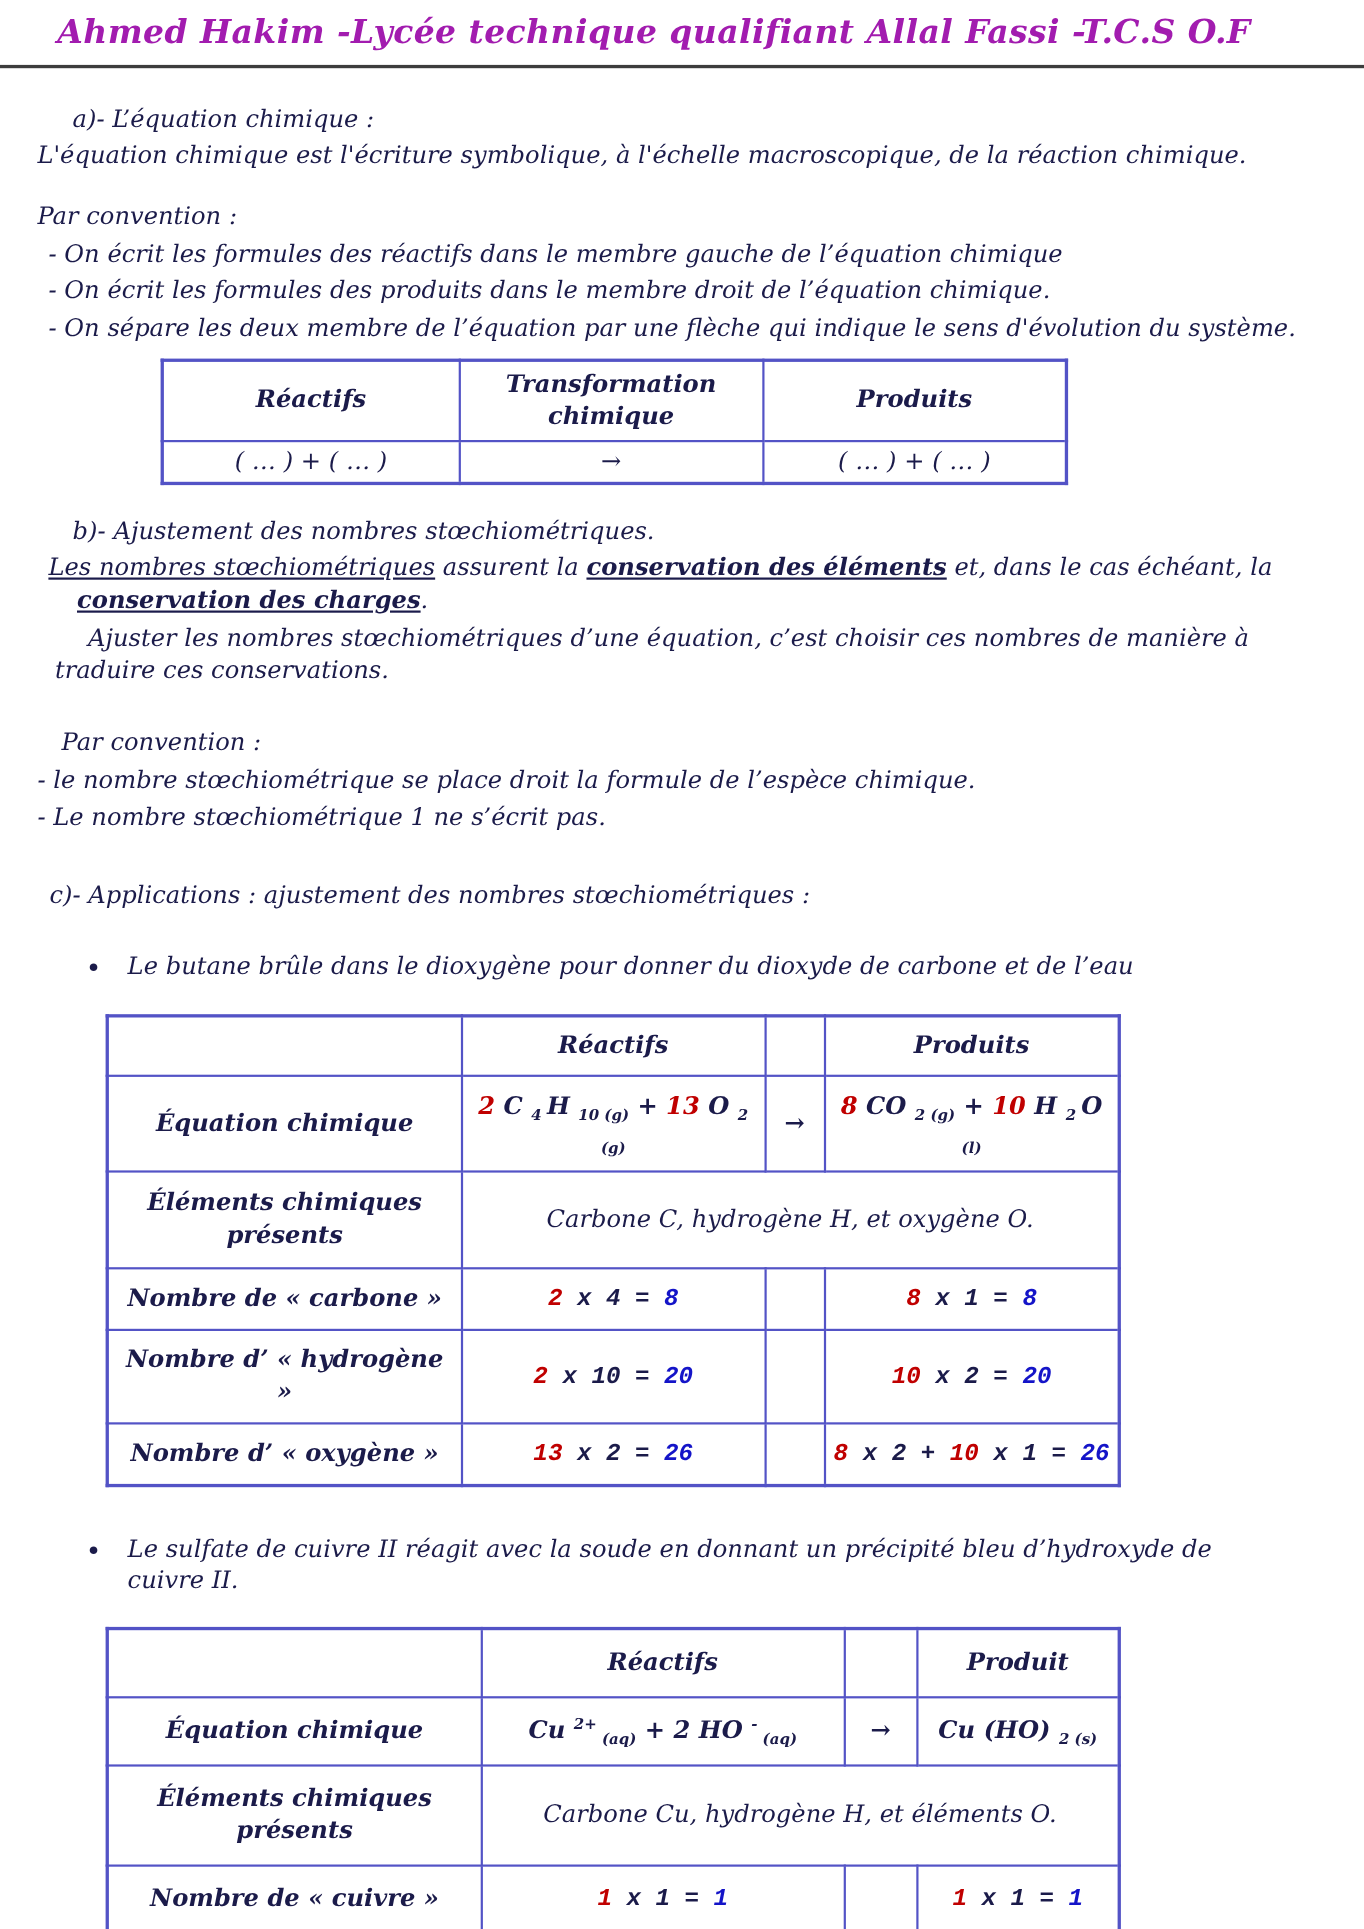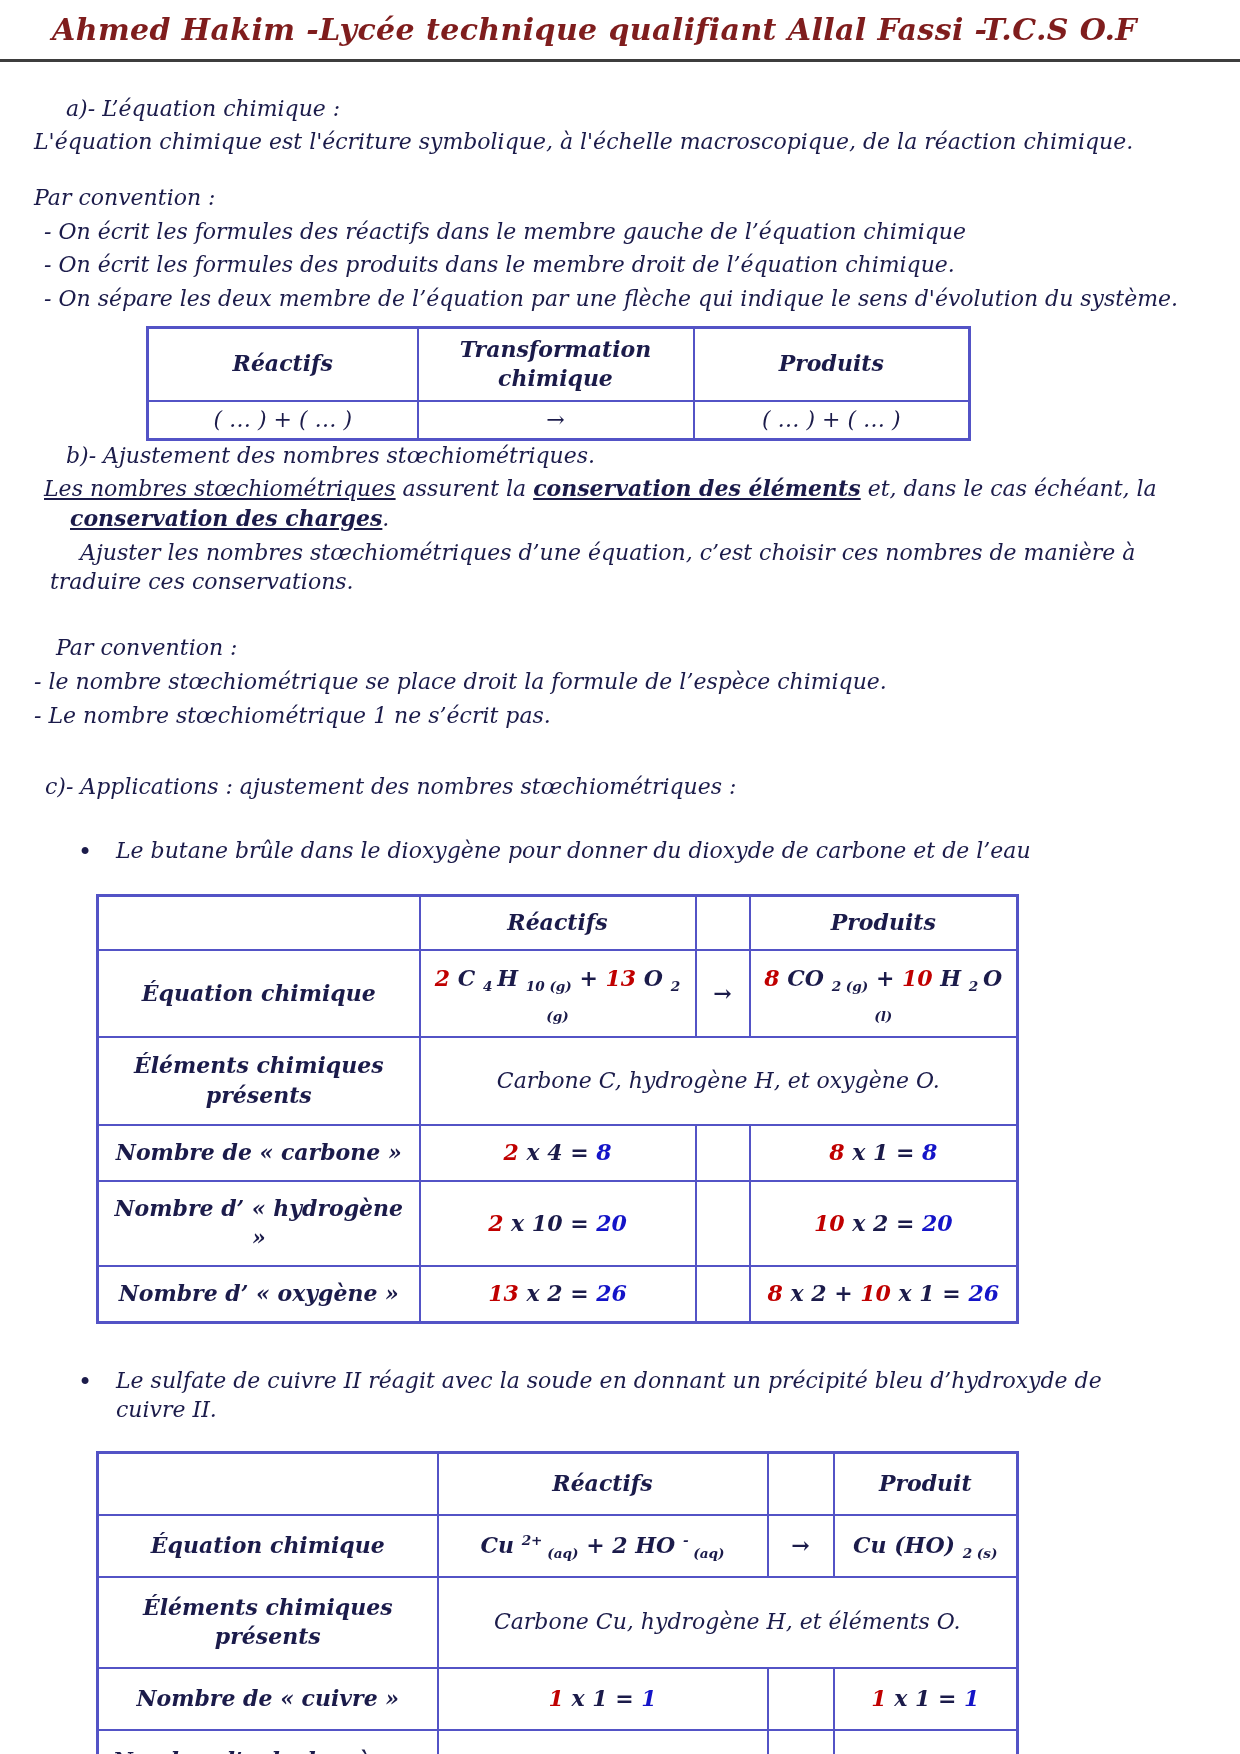--- a/index.html
+++ b/index.html
@@ -12,29 +12,29 @@
     font-family: "DejaVu Serif", serif;
     font-style: italic;
     color: #1b1b4a;
     font-size: 22px;
     line-height: 1.35;
     background: #ffffff;
     overflow: hidden;
   }
   
   .page-header { padding: 10px 42px 8px 52px; border-bottom: 3px solid #3d3d3d; }
-  .header-title { font-size: 30px; font-weight: bold; color: #7f1d1d; letter-spacing: 0.4px; }
+  .header-title { font-size: 30px; font-weight: bold; color: #a21caf; letter-spacing: 0.4px; }
 
   .content { padding: 16px 38px 0 34px; }
 
   .heading { margin: 16px 0 4px 32px; }
   .para { margin: 4px 0 0 0; }
   .hang { padding-left: 54px; text-indent: -44px; }
   .mt-lg { margin-top: 26px; }
-  .mt-md { margin-top: 0; }
+  .mt-md { margin-top: 28px; }
 
   .u { text-decoration: underline; }
   .b { font-weight: bold; }
   .c-red { color: #c00000; }
   .c-blue { color: #1414c8; }
 
   sub, sup { font-size: 0.62em; line-height: 0; }
 
   
   .bullet-row { display: flex; margin: 34px 0 0 44px; }
@@ -47,21 +47,21 @@
   .tbl td { border: 2px solid #5353c6; text-align: center; vertical-align: middle; padding: 10px 8px; overflow: hidden; }
 
   .tbl-scheme { width: 822px; margin: 12px 0 0 112px; }
   .tbl-scheme .head-cell { font-weight: bold; padding: 6px 8px; }
   .tbl-scheme .data-cell { padding: 3px 8px; }
 
   .tbl-app { width: 920px; margin: 26px 0 0 62px; }
   .tbl-app .label-cell { font-weight: bold; padding: 12px 6px; margin-top: 48px; }
   .tbl-app .head-cell { font-weight: bold; padding: 11px 6px; }
   .tbl-app .eq-cell { font-weight: bold; padding: 13px 4px; }
-  .tbl-app .count-cell { font-weight: bold; padding: 12px 4px; }
+  .tbl-app .count-cell { font-weight: bold; padding: 12px 4px; font-family: Liberation Mono, monospace; }
   .tbl-app .elements-cell { padding: 28px 6px; }
   .tbl3 .label-cell, .tbl3 .head-cell, .tbl3 .eq-cell, .tbl3 .count-cell, .tbl3 .elements-cell { padding-top: 15px; padding-bottom: 15px; }
 </style>
 </head>
 <body>
 
 <div class="page">
 
   <header class="page-header">
     <div class="header-title">Ahmed Hakim -Lycée technique qualifiant Allal Fassi -T.C.S O.F</div>

